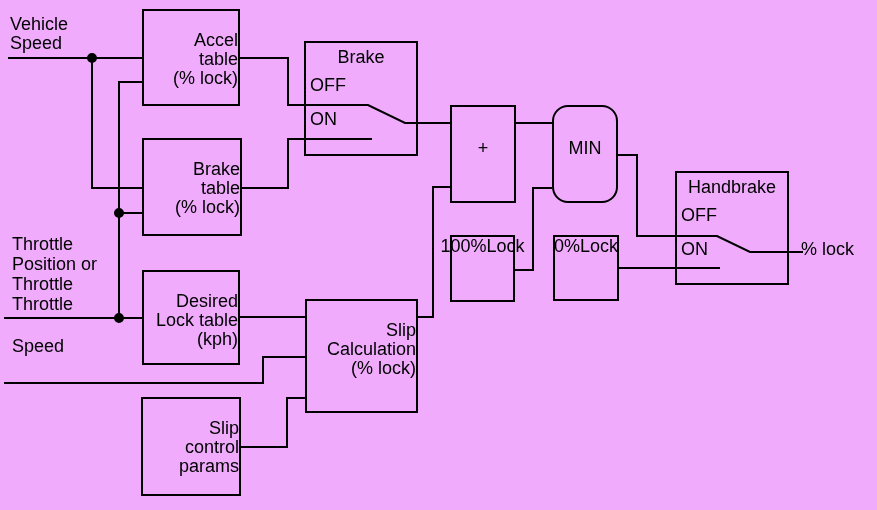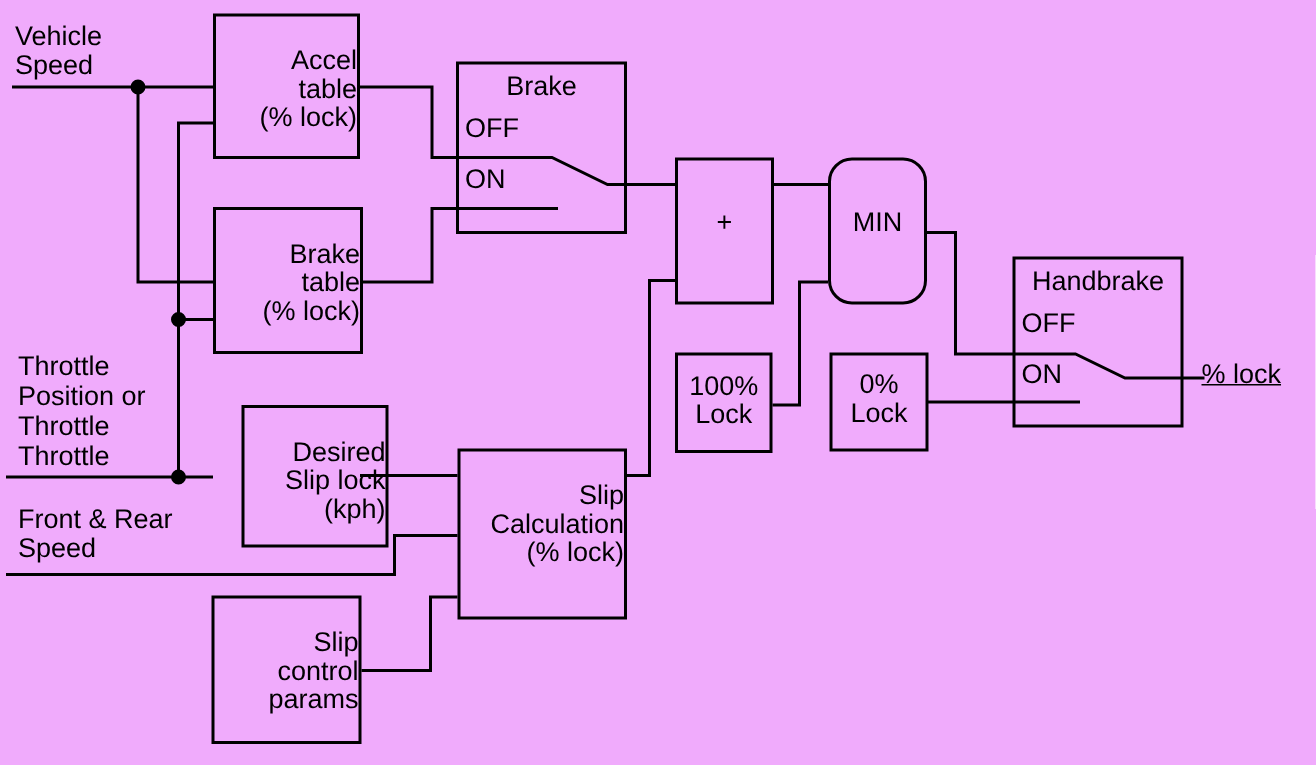--- a/index.html
+++ b/index.html
@@ -8,21 +8,21 @@
     font-family:"Liberation Sans", sans-serif; font-size:18px; line-height:19px;
     color:#000; overflow:hidden;
   }
   .wires { position:absolute; left:0; top:0; width:877px; height:510px; }
   .box {
     position:absolute; box-sizing:border-box; border:2px solid #000;
     background:transparent;
   }
   .tbox { display:flex; flex-direction:column; align-items:flex-end; padding-top:20px; text-align:center; }
   .cbox { display:flex; align-items:center; justify-content:center; padding-bottom:12px; }
-  .lockbox { display:flex; flex-direction:column; align-items:center; justify-content:center; padding-bottom:4px; text-align:center; }
+  .lockbox { display:flex; flex-direction:row; align-items:flex-start; justify-content:center; padding-bottom:4px; text-align:center; }
   .switch .sw-title { text-align:center; padding-top:5px; }
   .switch .sw-opt { padding-left:4px; }
   .sw-off { margin-top:9px; }
   .sw-on  { margin-top:15px; }
   .label { position:absolute; white-space:nowrap; }
 </style>
 </head>
 <body>
 
 <div class="canvas">
@@ -70,47 +70,46 @@
   </div>
 
   <div class="label" style="left:12px; top:234px; line-height:20px;">
     <div>Throttle</div>
     <div>Position or</div>
     <div>Throttle</div>
     <div>Throttle</div>
   </div>
 
   <div class="label" style="left:12px; top:337px;">
-    <div>Front &amp; Rear</div>
     <div>Speed</div>
   </div>
 
-  <div class="label" style="left:801px; top:240px;text-decoration:underline;">% lock</div>
+  <div class="label" style="left:801px; top:240px;">% lock</div>
 
   <div class="box tbox" style="left:142px; top:9px; width:98px; height:97px;">
     <div>Accel</div>
     <div>table</div>
     <div>(% lock)</div>
   </div>
 
   <div class="box tbox" style="left:142px; top:138px; width:100px; height:98px;">
     <div>Brake</div>
     <div>table</div>
     <div>(% lock)</div>
   </div>
 
   <div class="box switch" style="left:304px; top:41px; width:114px; height:115px;">
     <div class="sw-title">Brake</div>
     <div class="sw-opt sw-off">OFF</div>
     <div class="sw-opt sw-on">ON</div>
   </div>
 
-  <div class="box tbox" style="left:142px; top:270px; width:98px; height:95px;margin-left:19px;">
+  <div class="box tbox" style="left:142px; top:270px; width:98px; height:95px;">
     <div>Desired</div>
-    <div>Slip lock</div>
+    <div>Lock table</div>
     <div>(kph)</div>
   </div>
 
   <div class="box tbox" style="left:305px; top:299px; width:113px; height:114px;">
     <div>Slip</div>
     <div>Calculation</div>
     <div>(% lock)</div>
   </div>
 
   <div class="box tbox" style="left:141px; top:397px; width:100px; height:99px;">

